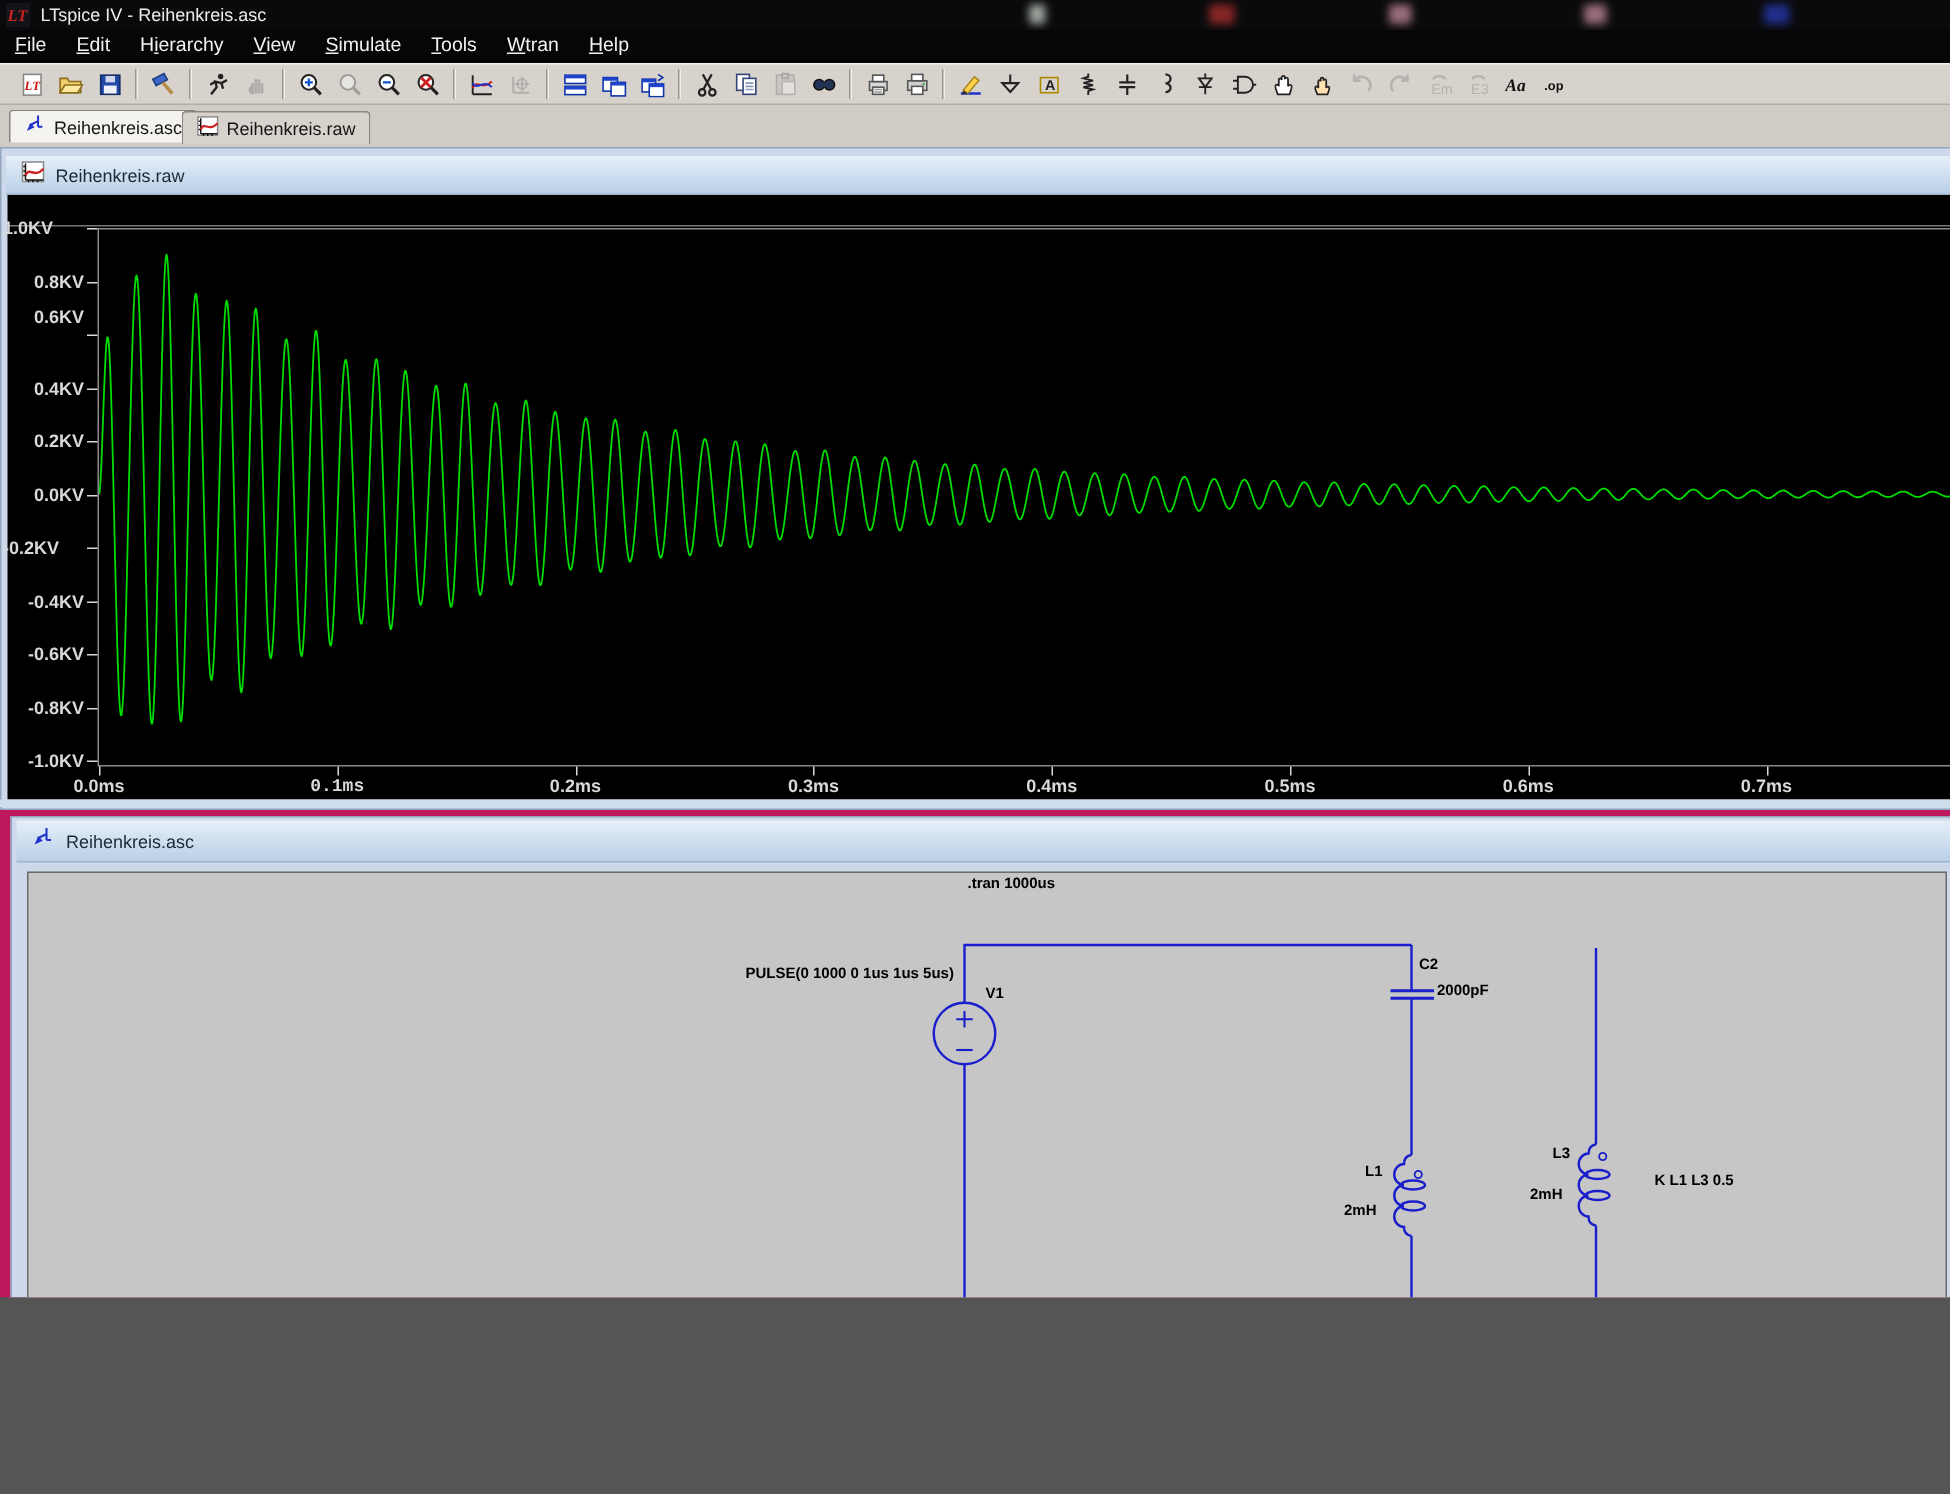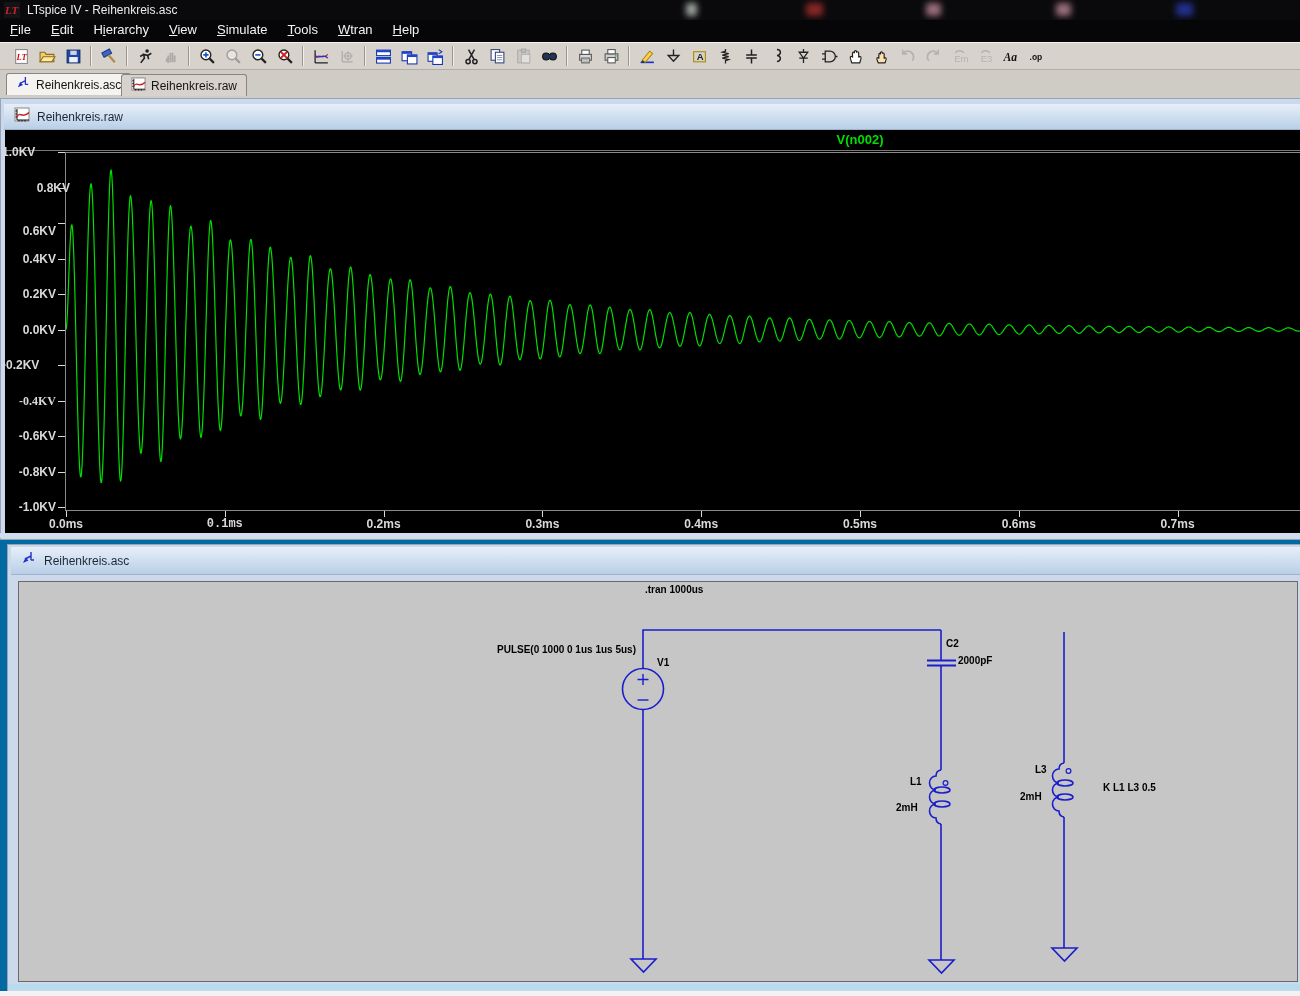--- a/index.html
+++ b/index.html
@@ -1,16 +1,16 @@
 <!DOCTYPE html>
 <html><head>
 <meta charset="utf-8">
 <style>
   html,body{margin:0;padding:0;background:#555;}
-  #screen{position:relative;width:1300px;height:996px;background:#0369a1;overflow:hidden;
+  #screen{position:relative;width:1300px;height:865px;background:#be185d;overflow:hidden;
           font-family:"Liberation Sans",sans-serif;-webkit-font-smoothing:none;}
   .abs{position:absolute;}
   
   #titlebar{left:0;top:0;width:1300px;height:20px;background:#0a0a0c;color:#ececec;font-size:12px;}
   #titlebar .ttl{position:absolute;left:27px;top:3px;white-space:nowrap;}
   .blob{position:absolute;top:3px;height:13px;filter:blur(3px);opacity:.75;border-radius:2px;}
   
   #menubar{left:0;top:20px;width:1300px;height:22px;background:#060608;display:flex;align-items:flex-start;}
   .menu-item{color:#f2f2f2;font-size:13px;padding:2px 10px;white-space:nowrap;}
   
@@ -344,21 +344,20 @@
     <span>
       <svg width="16" height="16" viewBox="0 0 16 16">
           <rect x="1" y="1" width="14" height="13" fill="#fff" stroke="#888"></rect>
           <path d="M3 13 V2 M3 13 H15 M1.5 4 h1.5 M1.5 7 h1.5 M1.5 10 h1.5 M5 14.5 v-1.5 M8 14.5 v-1.5 M11 14.5 v-1.5" stroke="#111" stroke-width="1" fill="none"></path>
           <path d="M3 10 C5.5 3.5 8.5 12.5 15 5.5" stroke="#cc2222" stroke-width="1.6" fill="none"></path>
         </svg>
     </span>
     <span>Reihenkreis.raw</span>
   </div>
   <div id="wave-client" class="abs" style="left:5px;top:130px;width:1295px;height:403px;"></div>
-  <div id="trace-label" class="abs" style="left:660px;top:132px;width:400px;">V(n002)</div>
   <div class="abs" style="left:5px;top:150px;width:1295px;height:1px;background:#787878;"></div>
   <div id="pane-border" class="abs" style="left:65px;top:152px;width:1236px;height:359px;"></div>
   <svg id="trace-svg" class="abs" style="left:66px;top:152px;" width="1234" height="358" viewBox="0 0 1234 358">
     <polyline id="trace" points="0.0,177.5 0.5,175.2 1.0,168.6 1.5,158.8 2.0,146.5 2.5,132.9 3.0,118.9 3.5,105.4 4.0,93.4 4.5,83.6 5.0,76.6 5.5,73.0 6.0,72.9 6.5,76.7 7.0,84.2 7.5,95.2 8.0,109.5 8.5,126.5 9.0,145.8 9.5,166.8 10.0,188.7 10.5,210.8 11.0,232.6 11.5,253.2 12.0,272.2 12.5,288.9 13.0,302.8 13.5,313.6 14.0,321.0 14.5,324.7 15.0,324.8 15.5,321.2 16.0,314.1 16.5,303.7 17.0,290.2 17.5,274.1 18.0,255.7 18.5,235.5 19.0,214.0 19.5,191.8 20.0,169.3 20.5,147.1 21.0,125.7 21.5,105.6 22.0,87.2 22.5,70.9 23.0,57.1 23.5,46.0 24.0,38.0 24.5,33.1 25.0,31.6 25.5,33.3 26.0,38.4 26.5,46.6 27.0,57.9 27.5,72.0 28.0,88.5 28.5,107.2 29.0,127.7 29.5,149.4 30.0,171.9 30.5,194.7 31.0,217.3 31.5,239.1 32.0,259.7 32.5,278.4 33.0,294.9 33.5,308.6 34.0,319.3 34.5,326.7 35.0,330.4 35.5,330.4 36.0,326.5 36.5,318.9 37.0,307.7 37.5,293.2 38.0,275.5 38.5,255.3 39.0,232.9 39.5,208.9 40.0,184.0 40.5,158.8 41.0,133.8 41.5,109.9 42.0,87.7 42.5,67.7 43.0,50.5 43.5,36.5 44.0,26.2 44.5,19.9 45.0,17.8 45.5,19.8 46.0,26.0 46.5,36.2 47.0,50.1 47.5,67.3 48.0,87.4 48.5,109.8 49.0,133.9 49.5,159.1 50.0,184.6 50.5,209.8 51.0,233.9 51.5,256.4 52.0,276.7 52.5,294.2 53.0,308.5 53.5,319.2 54.0,326.1 54.5,329.1 55.0,328.1 55.5,323.3 56.0,314.8 56.5,302.8 57.0,287.8 57.5,270.2 58.0,250.5 58.5,229.2 59.0,206.9 59.5,184.2 60.0,161.7 60.5,139.9 61.0,119.4 61.5,100.7 62.0,84.1 62.5,70.0 63.0,58.8 63.5,50.6 64.0,45.5 64.5,43.7 65.0,45.2 65.5,49.7 66.0,57.1 66.5,67.3 67.0,80.0 67.5,94.7 68.0,111.2 68.5,129.0 69.0,147.7 69.5,167.0 70.0,186.3 70.5,205.2 71.0,223.4 71.5,240.4 72.0,255.9 72.5,269.5 73.0,281.0 73.5,290.1 74.0,296.6 74.5,300.4 75.0,301.4 75.5,299.6 76.0,294.9 76.5,287.6 77.0,277.6 77.5,265.3 78.0,251.0 78.5,234.8 79.0,217.2 79.5,198.5 80.0,179.3 80.5,159.8 81.0,140.7 81.5,122.3 82.0,105.1 82.5,89.5 83.0,76.0 83.5,64.8 84.0,56.4 84.5,50.9 85.0,48.5 85.5,49.3 86.0,53.4 86.5,60.6 87.0,70.9 87.5,83.9 88.0,99.4 88.5,117.0 89.0,136.2 89.5,156.6 90.0,177.7 90.5,198.8 91.0,219.4 91.5,239.0 92.0,257.0 92.5,273.0 93.0,286.6 93.5,297.2 94.0,304.7 94.5,308.9 95.0,309.6 95.5,306.9 96.0,300.7 96.5,291.3 97.0,278.9 97.5,264.0 98.0,246.8 98.5,227.9 99.0,207.8 99.5,187.0 100.0,166.1 100.5,145.7 101.0,126.3 101.5,108.3 102.0,92.4 102.5,78.8 103.0,68.0 103.5,60.0 104.0,55.2 104.5,53.6 105.0,55.2 105.5,59.9 106.0,67.5 106.5,77.8 107.0,90.4 107.5,105.1 108.0,121.4 108.5,138.8 109.0,157.0 109.5,175.3 110.0,193.5 110.5,211.0 111.0,227.4 111.5,242.4 112.0,255.6 112.5,266.7 113.0,275.5 113.5,281.9 114.0,285.7 114.5,286.9 115.0,285.5 115.5,281.6 116.0,275.3 116.5,266.9 117.0,256.4 117.5,244.3 118.0,230.7 118.5,216.0 119.0,200.6 119.5,184.7 120.0,168.8 120.5,153.2 121.0,138.1 121.5,124.1 122.0,111.3 122.5,100.0 123.0,90.5 123.5,83.1 124.0,77.8 124.5,74.7 125.0,74.1 125.5,75.8 126.0,80.0 126.5,86.4 127.0,95.0 127.5,105.6 128.0,117.9 128.5,131.7 129.0,146.8 129.5,162.6 130.0,178.9 130.5,195.3 131.0,211.4 131.5,226.7 132.0,241.0 132.5,253.8 133.0,264.8 133.5,273.7 134.0,280.2 134.5,284.2 135.0,285.5 135.5,284.1 136.0,280.0 136.5,273.3 137.0,264.0 137.5,252.5 138.0,239.0 138.5,223.9 139.0,207.5 139.5,190.2 140.0,172.6 140.5,155.1 141.0,138.2 141.5,122.2 142.0,107.7 142.5,95.0 143.0,84.5 143.5,76.5 144.0,71.1 144.5,68.5 145.0,68.8 145.5,72.0 146.0,77.9 146.5,86.3 147.0,97.2 147.5,110.0 148.0,124.6 148.5,140.4 149.0,157.1 149.5,174.2 150.0,191.2 150.5,207.6 151.0,223.2 151.5,237.4 152.0,249.9 152.5,260.4 153.0,268.7 153.5,274.5 154.0,277.8 154.5,278.5 155.0,276.7 155.5,272.3 156.0,265.7 156.5,256.9 157.0,246.3 157.5,234.2 158.0,220.8 158.5,206.5 159.0,191.8 159.5,176.9 160.0,162.2 160.5,148.1 161.0,134.9 161.5,122.9 162.0,112.4 162.5,103.5 163.0,96.6 163.5,91.6 164.0,88.6 164.5,87.8 165.0,89.1 165.5,92.4 166.0,97.7 166.5,104.7 167.0,113.4 167.5,123.5 168.0,134.7 168.5,146.9 169.0,159.7 169.5,172.8 170.0,186.0 170.5,199.0 171.0,211.5 171.5,223.1 172.0,233.7 172.5,243.0 173.0,250.8 173.5,257.0 174.0,261.2 174.5,263.6 175.0,263.9 175.5,262.2 176.0,258.5 176.5,252.8 177.0,245.3 177.5,236.2 178.0,225.5 178.5,213.7 179.0,200.9 179.5,187.4 180.0,173.6 180.5,159.8 181.0,146.4 181.5,133.6 182.0,121.9 182.5,111.4 183.0,102.6 183.5,95.6 184.0,90.6 184.5,87.9 185.0,87.4 185.5,89.1 186.0,93.2 186.5,99.5 187.0,107.7 187.5,117.9 188.0,129.6 188.5,142.5 189.0,156.4 189.5,170.9 190.0,185.5 190.5,199.9 191.0,213.8 191.5,226.7 192.0,238.2 192.5,248.2 193.0,256.3 193.5,262.3 194.0,266.0 194.5,267.5 195.0,266.5 195.5,263.3 196.0,257.8 196.5,250.2 197.0,240.9 197.5,229.9 198.0,217.7 198.5,204.5 199.0,190.8 199.5,176.8 200.0,163.0 200.5,149.8 201.0,137.3 201.5,126.1 202.0,116.3 202.5,108.1 203.0,101.9 203.5,97.6 204.0,95.3 204.5,95.2 205.0,97.1 205.5,101.0 206.0,106.7 206.5,114.1 207.0,123.0 207.5,133.0 208.0,144.0 208.5,155.7 209.0,167.7 209.5,179.8 210.0,191.7 210.5,203.1 211.0,213.7 211.5,223.4 212.0,231.8 212.5,238.9 213.0,244.5 213.5,248.4 214.0,250.7 214.5,251.3 215.0,250.1 215.5,247.3 216.0,242.8 216.5,236.9 217.0,229.7 217.5,221.3 218.0,211.9 218.5,201.8 219.0,191.2 219.5,180.2 220.0,169.2 220.5,158.4 221.0,148.0 221.5,138.3 222.0,129.5 222.5,121.9 223.0,115.4 223.5,110.5 224.0,107.1 224.5,105.3 225.0,105.3 225.5,107.0 226.0,110.4 226.5,115.4 227.0,122.0 227.5,129.9 228.0,139.1 228.5,149.3 229.0,160.2 229.5,171.6 230.0,183.2 230.5,194.8 231.0,206.0 231.5,216.5 232.0,226.1 232.5,234.6 233.0,241.6 233.5,247.0 234.0,250.7 234.5,252.5 235.0,252.4 235.5,250.4 236.0,246.5 236.5,240.7 237.0,233.4 237.5,224.6 238.0,214.5 238.5,203.5 239.0,191.8 239.5,179.7 240.0,167.6 240.5,155.8 241.0,144.6 241.5,134.2 242.0,125.1 242.5,117.3 243.0,111.1 243.5,106.7 244.0,104.2 244.5,103.6 245.0,104.9 245.5,108.1 246.0,113.0 246.5,119.6 247.0,127.7 247.5,136.9 248.0,147.1 248.5,158.0 249.0,169.3 249.5,180.7 250.0,191.8 250.5,202.5 251.0,212.4 251.5,221.3 252.0,229.0 252.5,235.3 253.0,240.1 253.5,243.2 254.0,244.7 254.5,244.5 255.0,242.7 255.5,239.2 256.0,234.4 256.5,228.2 257.0,220.8 257.5,212.5 258.0,203.5 258.5,194.0 259.0,184.2 259.5,174.3 260.0,164.6 260.5,155.4 261.0,146.8 261.5,139.0 262.0,132.1 262.5,126.4 263.0,121.9 263.5,118.8 264.0,117.0 264.5,116.7 265.0,117.7 265.5,120.1 266.0,123.9 266.5,128.9 267.0,134.9 267.5,142.0 268.0,149.8 268.5,158.3 269.0,167.2 269.5,176.4 270.0,185.6 270.5,194.6 271.0,203.2 271.5,211.3 272.0,218.6 272.5,224.9 273.0,230.1 273.5,234.1 274.0,236.8 274.5,238.0 275.0,237.8 275.5,236.1 276.0,233.0 276.5,228.5 277.0,222.7 277.5,215.8 278.0,207.9 278.5,199.2 279.0,189.9 279.5,180.3 280.0,170.5 280.5,160.9 281.0,151.6 281.5,142.9 282.0,135.1 282.5,128.4 283.0,122.8 283.5,118.7 284.0,116.0 284.5,115.0 285.0,115.5 285.5,117.7 286.0,121.4 286.5,126.5 287.0,133.0 287.5,140.6 288.0,149.2 288.5,158.5 289.0,168.3 289.5,178.3 290.0,188.3 290.5,197.9 291.0,207.0 291.5,215.2 292.0,222.5 292.5,228.5 293.0,233.2 293.5,236.4 294.0,238.0 294.5,238.1 295.0,236.6 295.5,233.6 296.0,229.1 296.5,223.4 297.0,216.6 297.5,208.8 298.0,200.4 298.5,191.4 299.0,182.2 299.5,172.9 300.0,163.9 300.5,155.4 301.0,147.5 301.5,140.4 302.0,134.4 302.5,129.5 303.0,125.8 303.5,123.5 304.0,122.5 304.5,122.9 305.0,124.6 305.5,127.6 306.0,131.7 306.5,136.9 307.0,143.0 307.5,149.8 308.0,157.2 308.5,165.1 309.0,173.1 309.5,181.1 310.0,189.0 310.5,196.5 311.0,203.6 311.5,209.9 312.0,215.5 312.5,220.1 313.0,223.7 313.5,226.2 314.0,227.6 314.5,227.8 315.0,226.9 315.5,224.8 316.0,221.6 316.5,217.4 317.0,212.2 317.5,206.3 318.0,199.7 318.5,192.5 319.0,185.1 319.5,177.4 320.0,169.7 320.5,162.1 321.0,154.9 321.5,148.3 322.0,142.3 322.5,137.1 323.0,132.8 323.5,129.7 324.0,127.6 324.5,126.8 325.0,127.2 325.5,128.9 326.0,131.8 326.5,135.8 327.0,140.8 327.5,146.8 328.0,153.6 328.5,161.1 329.0,169.0 329.5,177.1 330.0,185.3 330.5,193.3 331.0,200.9 331.5,208.0 332.0,214.3 332.5,219.6 333.0,223.9 333.5,227.1 334.0,228.9 334.5,229.4 335.0,228.6 335.5,226.4 336.0,223.0 336.5,218.4 337.0,212.7 337.5,206.2 338.0,198.9 338.5,191.1 339.0,182.9 339.5,174.7 340.0,166.5 340.5,158.7 341.0,151.4 341.5,144.9 342.0,139.2 342.5,134.5 343.0,131.0 343.5,128.7 344.0,127.7 344.5,128.0 345.0,129.6 345.5,132.3 346.0,136.2 346.5,141.1 347.0,146.9 347.5,153.3 348.0,160.3 348.5,167.7 349.0,175.2 349.5,182.7 350.0,190.0 350.5,196.9 351.0,203.2 351.5,208.8 352.0,213.5 352.5,217.4 353.0,220.1 353.5,221.9 354.0,222.5 354.5,222.0 355.0,220.5 355.5,218.0 356.0,214.5 356.5,210.1 357.0,205.1 357.5,199.4 358.0,193.3 358.5,186.9 359.0,180.3 359.5,173.7 360.0,167.3 360.5,161.1 361.0,155.3 361.5,150.2 362.0,145.6 362.5,141.9 363.0,138.9 363.5,136.9 364.0,135.9 364.5,135.8 365.0,136.7 365.5,138.5 366.0,141.3 366.5,144.8 367.0,149.2 367.5,154.2 368.0,159.8 368.5,165.8 369.0,172.2 369.5,178.6 370.0,185.1 370.5,191.3 371.0,197.3 371.5,202.9 372.0,207.8 372.5,212.0 373.0,215.4 373.5,217.9 374.0,219.4 374.5,219.9 375.0,219.3 375.5,217.7 376.0,215.1 376.5,211.5 377.0,207.0 377.5,201.8 378.0,196.0 378.5,189.7 379.0,183.0 379.5,176.2 380.0,169.4 380.5,162.8 381.0,156.5 381.5,150.8 382.0,145.7 382.5,141.5 383.0,138.2 383.5,135.9 384.0,134.7 384.5,134.6 385.0,135.6 385.5,137.7 386.0,140.8 386.5,144.8 387.0,149.7 387.5,155.3 388.0,161.5 388.5,168.0 389.0,174.8 389.5,181.5 390.0,188.2 390.5,194.5 391.0,200.3 391.5,205.5 392.0,210.0 392.5,213.5 393.0,216.1 393.5,217.8 394.0,218.3 394.5,217.8 395.0,216.3 395.5,213.9 396.0,210.5 396.5,206.3 397.0,201.5 397.5,196.1 398.0,190.3 398.5,184.3 399.0,178.2 399.5,172.1 400.0,166.2 400.5,160.7 401.0,155.7 401.5,151.2 402.0,147.4 402.5,144.5 403.0,142.3 403.5,141.0 404.0,140.6 404.5,141.1 405.0,142.5 405.5,144.6 406.0,147.6 406.5,151.2 407.0,155.4 407.5,160.1 408.0,165.1 408.5,170.4 409.0,175.8 409.5,181.3 410.0,186.6 410.5,191.7 411.0,196.4 411.5,200.6 412.0,204.3 412.5,207.4 413.0,209.7 413.5,211.3 414.0,212.1 414.5,212.1 415.0,211.3 415.5,209.7 416.0,207.3 416.5,204.2 417.0,200.5 417.5,196.2 418.0,191.5 418.5,186.4 419.0,181.1 419.5,175.6 420.0,170.2 420.5,165.0 421.0,160.0 421.5,155.5 422.0,151.5 422.5,148.0 423.0,145.3 423.5,143.4 424.0,142.4 424.5,142.2 425.0,142.8 425.5,144.4 426.0,146.8 426.5,150.0 427.0,153.8 427.5,158.3 428.0,163.3 428.5,168.7 429.0,174.3 429.5,180.0 430.0,185.6 430.5,191.1 431.0,196.2 431.5,200.8 432.0,204.8 432.5,208.1 433.0,210.6 433.5,212.3 434.0,213.0 434.5,212.8 435.0,211.8 435.5,209.8 436.0,207.0 436.5,203.5 437.0,199.3 437.5,194.5 438.0,189.4 438.5,183.9 439.0,178.4 439.5,172.8 440.0,167.5 440.5,162.4 441.0,157.7 441.5,153.6 442.0,150.1 442.5,147.4 443.0,145.5 443.5,144.4 444.0,144.1 444.5,144.7 445.0,146.1 445.5,148.2 446.0,151.1 446.5,154.6 447.0,158.7 447.5,163.1 448.0,167.9 448.5,172.8 449.0,177.8 449.5,182.8 450.0,187.5 450.5,192.0 451.0,196.0 451.5,199.6 452.0,202.5 452.5,204.9 453.0,206.6 453.5,207.5 454.0,207.8 454.5,207.3 455.0,206.1 455.5,204.2 456.0,201.8 456.5,198.8 457.0,195.3 457.5,191.4 458.0,187.2 458.5,182.8 459.0,178.3 459.5,173.8 460.0,169.4 460.5,165.3 461.0,161.4 461.5,157.9 462.0,154.9 462.5,152.4 463.0,150.5 463.5,149.2 464.0,148.6 464.5,148.7 465.0,149.5 465.5,150.9 466.0,153.0 466.5,155.7 467.0,158.9 467.5,162.5 468.0,166.6 468.5,170.9 469.0,175.3 469.5,179.9 470.0,184.4 470.5,188.8 471.0,192.9 471.5,196.6 472.0,199.9 472.5,202.6 473.0,204.7 473.5,206.2 474.0,206.9 474.5,206.9 475.0,206.2 475.5,204.7 476.0,202.5 476.5,199.7 477.0,196.3 477.5,192.5 478.0,188.2 478.5,183.7 479.0,179.0 479.5,174.3 480.0,169.6 480.5,165.2 481.0,161.0 481.5,157.3 482.0,154.2 482.5,151.6 483.0,149.7 483.5,148.6 484.0,148.2 484.5,148.5 485.0,149.6 485.5,151.4 486.0,153.9 486.5,156.9 487.0,160.5 487.5,164.5 488.0,168.8 488.5,173.3 489.0,177.9 489.5,182.4 490.0,186.7 490.5,190.8 491.0,194.5 491.5,197.8 492.0,200.5 492.5,202.5 493.0,204.0 493.5,204.7 494.0,204.8 494.5,204.2 495.0,202.9 495.5,201.0 496.0,198.6 496.5,195.6 497.0,192.3 497.5,188.6 498.0,184.7 498.5,180.6 499.0,176.6 499.5,172.5 500.0,168.7 500.5,165.1 501.0,161.9 501.5,159.0 502.0,156.6 502.5,154.8 503.0,153.5 503.5,152.7 504.0,152.6 504.5,153.1 505.0,154.1 505.5,155.7 506.0,157.8 506.5,160.3 507.0,163.2 507.5,166.5 508.0,169.9 508.5,173.6 509.0,177.3 509.5,181.0 510.0,184.7 510.5,188.1 511.0,191.3 511.5,194.2 512.0,196.7 512.5,198.7 513.0,200.2 513.5,201.2 514.0,201.6 514.5,201.4 515.0,200.7 515.5,199.4 516.0,197.6 516.5,195.3 517.0,192.5 517.5,189.4 518.0,186.0 518.5,182.3 519.0,178.6 519.5,174.7 520.0,171.0 520.5,167.4 521.0,164.0 521.5,160.9 522.0,158.3 522.5,156.1 523.0,154.5 523.5,153.4 524.0,153.0 524.5,153.1 525.0,153.9 525.5,155.3 526.0,157.2 526.5,159.7 527.0,162.6 527.5,165.9 528.0,169.5 528.5,173.3 529.0,177.2 529.5,181.2 530.0,185.0 530.5,188.6 531.0,191.9 531.5,194.9 532.0,197.3 532.5,199.3 533.0,200.7 533.5,201.5 534.0,201.7 534.5,201.2 535.0,200.2 535.5,198.5 536.0,196.4 536.5,193.7 537.0,190.7 537.5,187.4 538.0,183.8 538.5,180.1 539.0,176.4 539.5,172.7 540.0,169.2 540.5,165.9 541.0,162.9 541.5,160.4 542.0,158.3 542.5,156.7 543.0,155.6 543.5,155.1 544.0,155.2 544.5,155.8 545.0,156.9 545.5,158.6 546.0,160.6 546.5,163.1 547.0,165.9 547.5,168.9 548.0,172.1 548.5,175.5 549.0,178.8 549.5,182.1 550.0,185.2 550.5,188.1 551.0,190.7 551.5,193.0 552.0,194.9 552.5,196.4 553.0,197.4 553.5,197.9 554.0,198.0 554.5,197.6 555.0,196.7 555.5,195.3 556.0,193.6 556.5,191.4 557.0,189.0 557.5,186.3 558.0,183.4 558.5,180.3 559.0,177.2 559.5,174.1 560.0,171.1 560.5,168.3 561.0,165.6 561.5,163.3 562.0,161.3 562.5,159.6 563.0,158.4 563.5,157.7 564.0,157.4 564.5,157.6 565.0,158.3 565.5,159.5 566.0,161.1 566.5,163.1 567.0,165.4 567.5,168.1 568.0,171.0 568.5,174.1 569.0,177.3 569.5,180.5 570.0,183.6 570.5,186.6 571.0,189.3 571.5,191.8 572.0,193.9 572.5,195.6 573.0,196.9 573.5,197.7 574.0,197.9 574.5,197.6 575.0,196.9 575.5,195.6 576.0,193.9 576.5,191.7 577.0,189.2 577.5,186.4 578.0,183.3 578.5,180.1 579.0,176.9 579.5,173.7 580.0,170.6 580.5,167.6 581.0,165.0 581.5,162.6 582.0,160.7 582.5,159.2 583.0,158.2 583.5,157.7 584.0,157.7 584.5,158.2 585.0,159.1 585.5,160.6 586.0,162.5 586.5,164.7 587.0,167.3 587.5,170.0 588.0,173.0 588.5,176.0 589.0,179.1 589.5,182.1 590.0,184.9 590.5,187.5 591.0,189.9 591.5,191.9 592.0,193.5 592.5,194.7 593.0,195.5 593.5,195.9 594.0,195.7 594.5,195.2 595.0,194.2 595.5,192.8 596.0,191.0 596.5,189.0 597.0,186.6 597.5,184.1 598.0,181.5 598.5,178.8 599.0,176.0 599.5,173.4 600.0,170.8 600.5,168.5 601.0,166.3 601.5,164.5 602.0,163.0 602.5,161.8 603.0,161.0 603.5,160.6 604.0,160.6 604.5,161.0 605.0,161.8 605.5,162.9 606.0,164.4 606.5,166.2 607.0,168.3 607.5,170.5 608.0,173.0 608.5,175.5 609.0,178.1 609.5,180.7 610.0,183.2 610.5,185.5 611.0,187.7 611.5,189.6 612.0,191.3 612.5,192.6 613.0,193.5 613.5,194.1 614.0,194.3 614.5,194.0 615.0,193.4 615.5,192.3 616.0,190.9 616.5,189.2 617.0,187.1 617.5,184.8 618.0,182.4 618.5,179.8 619.0,177.1 619.5,174.4 620.0,171.9 620.5,169.4 621.0,167.2 621.5,165.2 622.0,163.5 622.5,162.1 623.0,161.2 623.5,160.7 624.0,160.6 624.5,160.9 625.0,161.7 625.5,162.8 626.0,164.4 626.5,166.2 627.0,168.4 627.5,170.8 628.0,173.3 628.5,176.0 629.0,178.7 629.5,181.3 630.0,183.8 630.5,186.2 631.0,188.3 631.5,190.2 632.0,191.7 632.5,192.8 633.0,193.5 633.5,193.9 634.0,193.8 634.5,193.2 635.0,192.3 635.5,191.1 636.0,189.5 636.5,187.6 637.0,185.4 637.5,183.1 638.0,180.7 638.5,178.2 639.0,175.7 639.5,173.3 640.0,171.0 640.5,168.9 641.0,167.0 641.5,165.4 642.0,164.2 642.5,163.2 643.0,162.6 643.5,162.4 644.0,162.6 644.5,163.1 645.0,164.0 645.5,165.2 646.0,166.7 646.5,168.4 647.0,170.3 647.5,172.4 648.0,174.6 648.5,176.8 649.0,179.0 649.5,181.2 650.0,183.3 650.5,185.2 651.0,186.9 651.5,188.4 652.0,189.7 652.5,190.6 653.0,191.2 653.5,191.5 654.0,191.5 654.5,191.1 655.0,190.4 655.5,189.4 656.0,188.2 656.5,186.6 657.0,184.9 657.5,183.0 658.0,180.9 658.5,178.8 659.0,176.6 659.5,174.5 660.0,172.4 660.5,170.5 661.0,168.7 661.5,167.1 662.0,165.8 662.5,164.8 663.0,164.0 663.5,163.6 664.0,163.5 664.5,163.8 665.0,164.4 665.5,165.4 666.0,166.6 666.5,168.1 667.0,169.9 667.5,171.8 668.0,173.9 668.5,176.1 669.0,178.3 669.5,180.5 670.0,182.7 670.5,184.7 671.0,186.5 671.5,188.1 672.0,189.4 672.5,190.5 673.0,191.2 673.5,191.5 674.0,191.5 674.5,191.1 675.0,190.4 675.5,189.4 676.0,188.0 676.5,186.4 677.0,184.6 677.5,182.6 678.0,180.4 678.5,178.2 679.0,176.0 679.5,173.9 680.0,171.8 680.5,169.9 681.0,168.2 681.5,166.8 682.0,165.6 682.5,164.8 683.0,164.2 683.5,164.1 684.0,164.2 684.5,164.7 685.0,165.5 685.5,166.6 686.0,168.0 686.5,169.6 687.0,171.4 687.5,173.3 688.0,175.3 688.5,177.3 689.0,179.4 689.5,181.3 690.0,183.2 690.5,184.9 691.0,186.3 691.5,187.6 692.0,188.6 692.5,189.3 693.0,189.7 693.5,189.9 694.0,189.7 694.5,189.2 695.0,188.5 695.5,187.5 696.0,186.2 696.5,184.8 697.0,183.2 697.5,181.5 698.0,179.7 698.5,177.8 699.0,176.0 699.5,174.2 700.0,172.5 700.5,170.9 701.0,169.5 701.5,168.3 702.0,167.3 702.5,166.6 703.0,166.1 703.5,165.9 704.0,165.9 704.5,166.3 705.0,166.9 705.5,167.7 706.0,168.8 706.5,170.1 707.0,171.6 707.5,173.2 708.0,174.9 708.5,176.7 709.0,178.5 709.5,180.3 710.0,182.0 710.5,183.6 711.0,185.1 711.5,186.4 712.0,187.4 712.5,188.3 713.0,188.8 713.5,189.1 714.0,189.1 714.5,188.8 715.0,188.2 715.5,187.4 716.0,186.3 716.5,185.0 717.0,183.5 717.5,181.8 718.0,180.1 718.5,178.2 719.0,176.4 719.5,174.6 720.0,172.8 720.5,171.2 721.0,169.7 721.5,168.4 722.0,167.4 722.5,166.6 723.0,166.1 723.5,165.9 724.0,166.0 724.5,166.4 725.0,167.0 725.5,167.9 726.0,169.1 726.5,170.5 727.0,172.1 727.5,173.7 728.0,175.5 728.5,177.3 729.0,179.1 729.5,180.9 730.0,182.6 730.5,184.1 731.0,185.4 731.5,186.6 732.0,187.5 732.5,188.1 733.0,188.5 733.5,188.5 734.0,188.3 734.5,187.9 735.0,187.2 735.5,186.2 736.0,185.0 736.5,183.7 737.0,182.2 737.5,180.6 738.0,179.0 738.5,177.3 739.0,175.7 739.5,174.1 740.0,172.6 740.5,171.2 741.0,170.0 741.5,169.1 742.0,168.3 742.5,167.7 743.0,167.4 743.5,167.3 744.0,167.5 744.5,167.9 745.0,168.6 745.5,169.4 746.0,170.5 746.5,171.7 747.0,173.0 747.5,174.4 748.0,175.9 748.5,177.5 749.0,179.0 749.5,180.4 750.0,181.8 750.5,183.1 751.0,184.3 751.5,185.3 752.0,186.1 752.5,186.6 753.0,187.0 753.5,187.2 754.0,187.1 754.5,186.8 755.0,186.2 755.5,185.5 756.0,184.6 756.5,183.4 757.0,182.2 757.5,180.8 758.0,179.4 758.5,177.9 759.0,176.4 759.5,174.9 760.0,173.5 760.5,172.2 761.0,171.0 761.5,169.9 762.0,169.1 762.5,168.4 763.0,168.0 763.5,167.8 764.0,167.9 764.5,168.2 765.0,168.7 765.5,169.5 766.0,170.4 766.5,171.5 767.0,172.8 767.5,174.2 768.0,175.7 768.5,177.2 769.0,178.8 769.5,180.3 770.0,181.7 770.5,183.0 771.0,184.2 771.5,185.2 772.0,186.0 772.5,186.6 773.0,187.0 773.5,187.1 774.0,187.0 774.5,186.6 775.0,186.0 775.5,185.2 776.0,184.2 776.5,183.0 777.0,181.7 777.5,180.3 778.0,178.8 778.5,177.3 779.0,175.8 779.5,174.4 780.0,173.0 780.5,171.8 781.0,170.8 781.5,169.9 782.0,169.2 782.5,168.7 783.0,168.5 783.5,168.5 784.0,168.7 784.5,169.1 785.0,169.7 785.5,170.5 786.0,171.5 786.5,172.6 787.0,173.9 787.5,175.2 788.0,176.5 788.5,177.9 789.0,179.2 789.5,180.5 790.0,181.7 790.5,182.8 791.0,183.8 791.5,184.6 792.0,185.2 792.5,185.6 793.0,185.8 793.5,185.8 794.0,185.7 794.5,185.3 795.0,184.8 795.5,184.0 796.0,183.2 796.5,182.1 797.0,181.0 797.5,179.9 798.0,178.6 798.5,177.4 799.0,176.1 799.5,174.9 800.0,173.7 800.5,172.7 801.0,171.8 801.5,171.0 802.0,170.3 802.5,169.8 803.0,169.6 803.5,169.5 804.0,169.6 804.5,169.9 805.0,170.3 805.5,171.0 806.0,171.8 806.5,172.7 807.0,173.8 807.5,174.9 808.0,176.2 808.5,177.4 809.0,178.7 809.5,179.9 810.0,181.1 810.5,182.2 811.0,183.1 811.5,184.0 812.0,184.6 812.5,185.1 813.0,185.4 813.5,185.6 814.0,185.5 814.5,185.2 815.0,184.7 815.5,184.0 816.0,183.2 816.5,182.2 817.0,181.1 817.5,179.9 818.0,178.7 818.5,177.4 819.0,176.1 819.5,174.9 820.0,173.7 820.5,172.7 821.0,171.7 821.5,170.9 822.0,170.3 822.5,169.9 823.0,169.6 823.5,169.6 824.0,169.7 824.5,170.1 825.0,170.6 825.5,171.4 826.0,172.2 826.5,173.2 827.0,174.3 827.5,175.5 828.0,176.7 828.5,177.9 829.0,179.1 829.5,180.3 830.0,181.4 830.5,182.4 831.0,183.2 831.5,183.9 832.0,184.4 832.5,184.8 833.0,184.9 833.5,184.9 834.0,184.7 834.5,184.3 835.0,183.8 835.5,183.1 836.0,182.3 836.5,181.3 837.0,180.3 837.5,179.2 838.0,178.1 838.5,177.0 839.0,175.9 839.5,174.8 840.0,173.9 840.5,173.0 841.0,172.2 841.5,171.6 842.0,171.1 842.5,170.8 843.0,170.6 843.5,170.6 844.0,170.8 844.5,171.1 845.0,171.6 845.5,172.2 846.0,172.9 846.5,173.8 847.0,174.7 847.5,175.7 848.0,176.7 848.5,177.8 849.0,178.8 849.5,179.8 850.0,180.8 850.5,181.6 851.0,182.4 851.5,183.0 852.0,183.5 852.5,183.9 853.0,184.1 853.5,184.2 854.0,184.1 854.5,183.8 855.0,183.4 855.5,182.8 856.0,182.1 856.5,181.3 857.0,180.4 857.5,179.4 858.0,178.4 858.5,177.4 859.0,176.3 859.5,175.3 860.0,174.3 860.5,173.4 861.0,172.7 861.5,172.0 862.0,171.5 862.5,171.1 863.0,170.9 863.5,170.8 864.0,170.9 864.5,171.2 865.0,171.6 865.5,172.2 866.0,173.0 866.5,173.8 867.0,174.7 867.5,175.7 868.0,176.8 868.5,177.8 869.0,178.9 869.5,179.9 870.0,180.8 870.5,181.7 871.0,182.4 871.5,183.1 872.0,183.5 872.5,183.9 873.0,184.0 873.5,184.0 874.0,183.8 874.5,183.5 875.0,183.0 875.5,182.4 876.0,181.7 876.5,180.8 877.0,179.9 877.5,178.9 878.0,177.9 878.5,176.9 879.0,175.9 879.5,175.0 880.0,174.1 880.5,173.4 881.0,172.7 881.5,172.2 882.0,171.8 882.5,171.5 883.0,171.4 883.5,171.4 884.0,171.6 884.5,172.0 885.0,172.4 885.5,173.0 886.0,173.7 886.5,174.5 887.0,175.4 887.5,176.2 888.0,177.2 888.5,178.1 889.0,179.0 889.5,179.8 890.0,180.6 890.5,181.3 891.0,181.9 891.5,182.4 892.0,182.8 892.5,183.1 893.0,183.2 893.5,183.2 894.0,183.0 894.5,182.7 895.0,182.3 895.5,181.8 896.0,181.2 896.5,180.5 897.0,179.7 897.5,178.9 898.0,178.0 898.5,177.1 899.0,176.3 899.5,175.4 900.0,174.7 900.5,174.0 901.0,173.3 901.5,172.8 902.0,172.4 902.5,172.1 903.0,172.0 903.5,172.0 904.0,172.1 904.5,172.3 905.0,172.7 905.5,173.2 906.0,173.8 906.5,174.5 907.0,175.2 907.5,176.1 908.0,176.9 908.5,177.8 909.0,178.7 909.5,179.5 910.0,180.3 910.5,181.0 911.0,181.7 911.5,182.2 912.0,182.6 912.5,182.9 913.0,183.0 913.5,183.0 914.0,182.9 914.5,182.6 915.0,182.2 915.5,181.7 916.0,181.1 916.5,180.4 917.0,179.6 917.5,178.8 918.0,177.9 918.5,177.0 919.0,176.2 919.5,175.3 920.0,174.6 920.5,173.9 921.0,173.3 921.5,172.8 922.0,172.5 922.5,172.2 923.0,172.1 923.5,172.2 924.0,172.3 924.5,172.6 925.0,173.1 925.5,173.6 926.0,174.2 926.5,174.9 927.0,175.7 927.5,176.5 928.0,177.3 928.5,178.1 929.0,178.9 929.5,179.7 930.0,180.4 930.5,181.0 931.0,181.5 931.5,182.0 932.0,182.3 932.5,182.5 933.0,182.5 933.5,182.5 934.0,182.3 934.5,182.0 935.0,181.6 935.5,181.1 936.0,180.5 936.5,179.9 937.0,179.1 937.5,178.4 938.0,177.7 938.5,176.9 939.0,176.2 939.5,175.5 940.0,174.8 940.5,174.3 941.0,173.8 941.5,173.4 942.0,173.1 942.5,172.9 943.0,172.8 943.5,172.8 944.0,173.0 944.5,173.2 945.0,173.6 945.5,174.0 946.0,174.5 946.5,175.1 947.0,175.8 947.5,176.5 948.0,177.2 948.5,177.9 949.0,178.6 949.5,179.3 950.0,180.0 950.5,180.5 951.0,181.0 951.5,181.5 952.0,181.8 952.5,182.0 953.0,182.1 953.5,182.1 954.0,182.0 954.5,181.8 955.0,181.4 955.5,181.0 956.0,180.5 956.5,179.9 957.0,179.2 957.5,178.6 958.0,177.8 958.5,177.1 959.0,176.4 959.5,175.7 960.0,175.0 960.5,174.5 961.0,173.9 961.5,173.5 962.0,173.2 962.5,173.0 963.0,172.9 963.5,172.9 964.0,173.1 964.5,173.3 965.0,173.7 965.5,174.1 966.0,174.6 966.5,175.3 967.0,175.9 967.5,176.6 968.0,177.3 968.5,178.1 969.0,178.8 969.5,179.4 970.0,180.0 970.5,180.6 971.0,181.1 971.5,181.4 972.0,181.7 972.5,181.9 973.0,181.9 973.5,181.9 974.0,181.7 974.5,181.4 975.0,181.1 975.5,180.6 976.0,180.1 976.5,179.5 977.0,178.9 977.5,178.2 978.0,177.5 978.5,176.8 979.0,176.2 979.5,175.6 980.0,175.0 980.5,174.5 981.0,174.1 981.5,173.8 982.0,173.5 982.5,173.4 983.0,173.4 983.5,173.4 984.0,173.6 984.5,173.9 985.0,174.2 985.5,174.6 986.0,175.1 986.5,175.7 987.0,176.2 987.5,176.8 988.0,177.5 988.5,178.1 989.0,178.7 989.5,179.3 990.0,179.8 990.5,180.2 991.0,180.6 991.5,181.0 992.0,181.2 992.5,181.3 993.0,181.4 993.5,181.4 994.0,181.2 994.5,181.0 995.0,180.7 995.5,180.3 996.0,179.9 996.5,179.4 997.0,178.8 997.5,178.2 998.0,177.6 998.5,177.0 999.0,176.5 999.5,175.9 1000.0,175.4 1000.5,174.9 1001.0,174.5 1001.5,174.2 1002.0,173.9 1002.5,173.7 1003.0,173.7 1003.5,173.7 1004.0,173.8 1004.5,174.0 1005.0,174.3 1005.5,174.7 1006.0,175.1 1006.5,175.6 1007.0,176.2 1007.5,176.8 1008.0,177.4 1008.5,178.0 1009.0,178.6 1009.5,179.1 1010.0,179.7 1010.5,180.1 1011.0,180.5 1011.5,180.9 1012.0,181.1 1012.5,181.3 1013.0,181.3 1013.5,181.3 1014.0,181.1 1014.5,180.9 1015.0,180.6 1015.5,180.2 1016.0,179.7 1016.5,179.2 1017.0,178.7 1017.5,178.1 1018.0,177.5 1018.5,176.9 1019.0,176.3 1019.5,175.8 1020.0,175.3 1020.5,174.9 1021.0,174.5 1021.5,174.2 1022.0,174.0 1022.5,173.9 1023.0,173.9 1023.5,173.9 1024.0,174.1 1024.5,174.3 1025.0,174.6 1025.5,175.0 1026.0,175.5 1026.5,176.0 1027.0,176.5 1027.5,177.0 1028.0,177.6 1028.5,178.1 1029.0,178.7 1029.5,179.2 1030.0,179.6 1030.5,180.0 1031.0,180.3 1031.5,180.6 1032.0,180.8 1032.5,180.9 1033.0,180.9 1033.5,180.8 1034.0,180.7 1034.5,180.5 1035.0,180.2 1035.5,179.8 1036.0,179.4 1036.5,178.9 1037.0,178.5 1037.5,178.0 1038.0,177.4 1038.5,176.9 1039.0,176.4 1039.5,176.0 1040.0,175.6 1040.5,175.2 1041.0,174.9 1041.5,174.6 1042.0,174.4 1042.5,174.3 1043.0,174.3 1043.5,174.3 1044.0,174.4 1044.5,174.6 1045.0,174.9 1045.5,175.2 1046.0,175.6 1046.5,176.0 1047.0,176.5 1047.5,177.0 1048.0,177.5 1048.5,178.0 1049.0,178.5 1049.5,178.9 1050.0,179.3 1050.5,179.7 1051.0,180.1 1051.5,180.3 1052.0,180.5 1052.5,180.6 1053.0,180.7 1053.5,180.7 1054.0,180.5 1054.5,180.4 1055.0,180.1 1055.5,179.8 1056.0,179.4 1056.5,179.0 1057.0,178.5 1057.5,178.0 1058.0,177.5 1058.5,177.0 1059.0,176.5 1059.5,176.1 1060.0,175.6 1060.5,175.2 1061.0,174.9 1061.5,174.7 1062.0,174.5 1062.5,174.4 1063.0,174.3 1063.5,174.4 1064.0,174.5 1064.5,174.7 1065.0,175.0 1065.5,175.3 1066.0,175.7 1066.5,176.2 1067.0,176.6 1067.5,177.1 1068.0,177.6 1068.5,178.1 1069.0,178.6 1069.5,179.0 1070.0,179.4 1070.5,179.7 1071.0,180.0 1071.5,180.3 1072.0,180.4 1072.5,180.5 1073.0,180.5 1073.5,180.4 1074.0,180.3 1074.5,180.1 1075.0,179.8 1075.5,179.5 1076.0,179.1 1076.5,178.7 1077.0,178.2 1077.5,177.8 1078.0,177.3 1078.5,176.9 1079.0,176.5 1079.5,176.1 1080.0,175.7 1080.5,175.4 1081.0,175.1 1081.5,174.9 1082.0,174.8 1082.5,174.7 1083.0,174.7 1083.5,174.8 1084.0,174.9 1084.5,175.1 1085.0,175.3 1085.5,175.6 1086.0,176.0 1086.5,176.4 1087.0,176.8 1087.5,177.2 1088.0,177.6 1088.5,178.0 1089.0,178.4 1089.5,178.8 1090.0,179.2 1090.5,179.5 1091.0,179.7 1091.5,179.9 1092.0,180.1 1092.5,180.2 1093.0,180.2 1093.5,180.1 1094.0,180.0 1094.5,179.8 1095.0,179.6 1095.5,179.3 1096.0,179.0 1096.5,178.7 1097.0,178.3 1097.5,177.9 1098.0,177.4 1098.5,177.0 1099.0,176.6 1099.5,176.3 1100.0,175.9 1100.5,175.6 1101.0,175.3 1101.5,175.1 1102.0,175.0 1102.5,174.9 1103.0,174.8 1103.5,174.9 1104.0,175.0 1104.5,175.2 1105.0,175.4 1105.5,175.7 1106.0,176.0 1106.5,176.4 1107.0,176.8 1107.5,177.2 1108.0,177.6 1108.5,178.0 1109.0,178.4 1109.5,178.8 1110.0,179.1 1110.5,179.4 1111.0,179.7 1111.5,179.9 1112.0,180.0 1112.5,180.1 1113.0,180.1 1113.5,180.0 1114.0,179.9 1114.5,179.7 1115.0,179.5 1115.5,179.2 1116.0,178.9 1116.5,178.5 1117.0,178.1 1117.5,177.7 1118.0,177.3 1118.5,176.9 1119.0,176.5 1119.5,176.2 1120.0,175.9 1120.5,175.6 1121.0,175.4 1121.5,175.2 1122.0,175.1 1122.5,175.0 1123.0,175.0 1123.5,175.1 1124.0,175.2 1124.5,175.4 1125.0,175.7 1125.5,175.9 1126.0,176.3 1126.5,176.6 1127.0,177.0 1127.5,177.3 1128.0,177.7 1128.5,178.1 1129.0,178.4 1129.5,178.7 1130.0,179.0 1130.5,179.3 1131.0,179.5 1131.5,179.6 1132.0,179.8 1132.5,179.8 1133.0,179.8 1133.5,179.7 1134.0,179.6 1134.5,179.5 1135.0,179.2 1135.5,179.0 1136.0,178.7 1136.5,178.4 1137.0,178.0 1137.5,177.7 1138.0,177.4 1138.5,177.0 1139.0,176.7 1139.5,176.4 1140.0,176.1 1140.5,175.8 1141.0,175.6 1141.5,175.5 1142.0,175.3 1142.5,175.3 1143.0,175.3 1143.5,175.3 1144.0,175.4 1144.5,175.6 1145.0,175.8 1145.5,176.0 1146.0,176.3 1146.5,176.6 1147.0,176.9 1147.5,177.3 1148.0,177.6 1148.5,178.0 1149.0,178.3 1149.5,178.6 1150.0,178.9 1150.5,179.1 1151.0,179.3 1151.5,179.5 1152.0,179.6 1152.5,179.7 1153.0,179.7 1153.5,179.7 1154.0,179.5 1154.5,179.4 1155.0,179.2 1155.5,179.0 1156.0,178.7 1156.5,178.4 1157.0,178.0 1157.5,177.7 1158.0,177.4 1158.5,177.0 1159.0,176.7 1159.5,176.4 1160.0,176.1 1160.5,175.9 1161.0,175.7 1161.5,175.5 1162.0,175.4 1162.5,175.4 1163.0,175.4 1163.5,175.4 1164.0,175.5 1164.5,175.7 1165.0,175.9 1165.5,176.1 1166.0,176.4 1166.5,176.7 1167.0,177.1 1167.5,177.4 1168.0,177.7 1168.5,178.0 1169.0,178.3 1169.5,178.6 1170.0,178.9 1170.5,179.1 1171.0,179.3 1171.5,179.4 1172.0,179.5 1172.5,179.5 1173.0,179.5 1173.5,179.4 1174.0,179.3 1174.5,179.2 1175.0,179.0 1175.5,178.7 1176.0,178.5 1176.5,178.2 1177.0,177.9 1177.5,177.6 1178.0,177.3 1178.5,177.0 1179.0,176.7 1179.5,176.4 1180.0,176.2 1180.5,176.0 1181.0,175.8 1181.5,175.7 1182.0,175.6 1182.5,175.6 1183.0,175.6 1183.5,175.7 1184.0,175.8 1184.5,175.9 1185.0,176.1 1185.5,176.3 1186.0,176.5 1186.5,176.8 1187.0,177.1 1187.5,177.4 1188.0,177.7 1188.5,178.0 1189.0,178.2 1189.5,178.5 1190.0,178.7 1190.5,178.9 1191.0,179.1 1191.5,179.2 1192.0,179.3 1192.5,179.3 1193.0,179.3 1193.5,179.3 1194.0,179.2 1194.5,179.1 1195.0,178.9 1195.5,178.7 1196.0,178.5 1196.5,178.2 1197.0,177.9 1197.5,177.6 1198.0,177.4 1198.5,177.1 1199.0,176.8 1199.5,176.5 1200.0,176.3 1200.5,176.1 1201.0,175.9 1201.5,175.8 1202.0,175.7 1202.5,175.7 1203.0,175.7 1203.5,175.7 1204.0,175.8 1204.5,176.0 1205.0,176.1 1205.5,176.3 1206.0,176.6 1206.5,176.8 1207.0,177.1 1207.5,177.4 1208.0,177.7 1208.5,178.0 1209.0,178.2 1209.5,178.5 1210.0,178.7 1210.5,178.9 1211.0,179.1 1211.5,179.2 1212.0,179.2 1212.5,179.3 1213.0,179.3 1213.5,179.2 1214.0,179.1 1214.5,179.0 1215.0,178.8 1215.5,178.6 1216.0,178.3 1216.5,178.1 1217.0,177.8 1217.5,177.5 1218.0,177.3 1218.5,177.0 1219.0,176.8 1219.5,176.5 1220.0,176.3 1220.5,176.1 1221.0,176.0 1221.5,175.9 1222.0,175.8 1222.5,175.8 1223.0,175.9 1223.5,175.9 1224.0,176.0 1224.5,176.2 1225.0,176.3 1225.5,176.5 1226.0,176.7 1226.5,177.0 1227.0,177.2 1227.5,177.5 1228.0,177.7 1228.5,178.0 1229.0,178.2 1229.5,178.4 1230.0,178.6 1230.5,178.8 1231.0,178.9 1231.5,179.0 1232.0,179.1 1232.5,179.1 1233.0,179.1 1233.5,179.0 1234.0,178.9" fill="none" stroke="#00dd00" stroke-width="1.2" stroke-linejoin="round"></polyline>
   </svg>
   <div id="axis-layer" class="abs" style="left:0;top:0;width:1300px;height:996px;pointer-events:none;">
       <div class="xtickdash" style="left: 66px; top: 511px;"></div>
       <div class="axlabel" style="left: 34px; top: 517px; width: 64px; text-align: center;">0.0ms</div>
       <div class="xtickdash" style="left: 224.8px; top: 511px;"></div>
       <div class="axlabel" style="left: 192.8px; top: 517px; width: 64px; text-align: center; font-family: Liberation Mono, monospace;">0.1ms</div>
@@ -370,33 +369,33 @@
       <div class="axlabel" style="left: 669.2px; top: 517px; width: 64px; text-align: center;">0.4ms</div>
       <div class="xtickdash" style="left: 860px; top: 511px;"></div>
       <div class="axlabel" style="left: 828px; top: 517px; width: 64px; text-align: center;">0.5ms</div>
       <div class="xtickdash" style="left: 1018.8px; top: 511px;"></div>
       <div class="axlabel" style="left: 986.8px; top: 517px; width: 64px; text-align: center;">0.6ms</div>
       <div class="xtickdash" style="left: 1177.6px; top: 511px;"></div>
       <div class="axlabel" style="left: 1145.6px; top: 517px; width: 64px; text-align: center;">0.7ms</div>
       <div class="ytickdash" style="left: 58px; top: 152px;"></div>
       <div class="axlabel" style="left: 2px; top: 145px; width: 54px; ">1.0KV</div>
       <div class="ytickdash" style="left: 58px; top: 187.5px;"></div>
-      <div class="axlabel" style="left: 16px; top: 180.5px; width: 54px; text-align: right;">0.8KV</div>
+      <div class="axlabel" style="left: 2px; top: 180.5px; width: 54px; text-align: right;">0.8KV</div>
       <div class="ytickdash" style="left: 58px; top: 223px;"></div>
-      <div class="axlabel" style="left: 2px; top: 224px; width: 54px; text-align: right;">0.6KV</div>
+      <div class="axlabel" style="left: 2px; top: 204px; width: 54px; text-align: right;">0.6KV</div>
       <div class="ytickdash" style="left: 58px; top: 258.5px;"></div>
       <div class="axlabel" style="left: 2px; top: 251.5px; width: 54px; text-align: right;">0.4KV</div>
       <div class="ytickdash" style="left: 58px; top: 294px;"></div>
       <div class="axlabel" style="left: 2px; top: 287px; width: 54px; text-align: right;">0.2KV</div>
       <div class="ytickdash" style="left: 58px; top: 329.5px;"></div>
       <div class="axlabel" style="left: 2px; top: 322.5px; width: 54px; text-align: right;">0.0KV</div>
       <div class="ytickdash" style="left: 58px; top: 365px;"></div>
       <div class="axlabel" style="left: 2px; top: 358px; width: 54px; text-align: left;">-0.2KV</div>
       <div class="ytickdash" style="left: 58px; top: 400.5px;"></div>
-      <div class="axlabel" style="left: 2px; top: 393.5px; width: 54px; text-align: right; font-family: Liberation Serif, serif;">-0.4KV</div>
+      <div class="axlabel" style="left: 2px; top: 393.5px; width: 54px; text-align: right;">-0.4KV</div>
       <div class="ytickdash" style="left: 58px; top: 436px;"></div>
       <div class="axlabel" style="left: 2px; top: 429px; width: 54px; text-align: right;">-0.6KV</div>
       <div class="ytickdash" style="left: 58px; top: 471.5px;"></div>
       <div class="axlabel" style="left: 2px; top: 464.5px; width: 54px; text-align: right;">-0.8KV</div>
       <div class="ytickdash" style="left: 58px; top: 507px;"></div>
       <div class="axlabel" style="left: 2px; top: 500px; width: 54px; text-align: right;">-1.0KV</div>
     </div>
   <div class="abs" style="left:0;top:533px;width:1300px;height:5px;background:#cfdded;"></div>
 
   <div class="abs winframe" style="left:7px;top:544px;width:1293px;height:447px;"></div>

